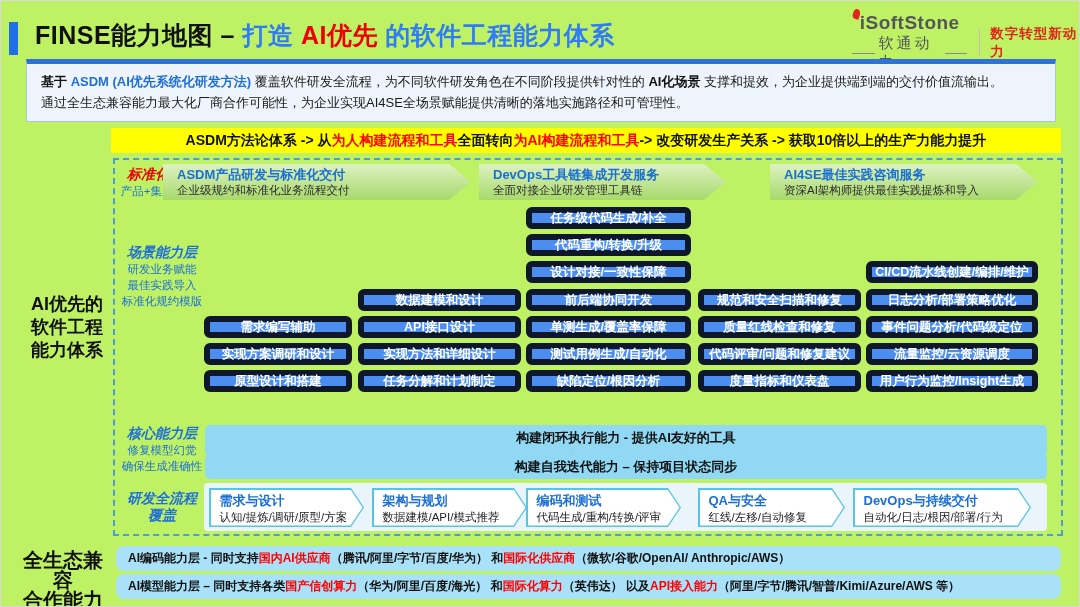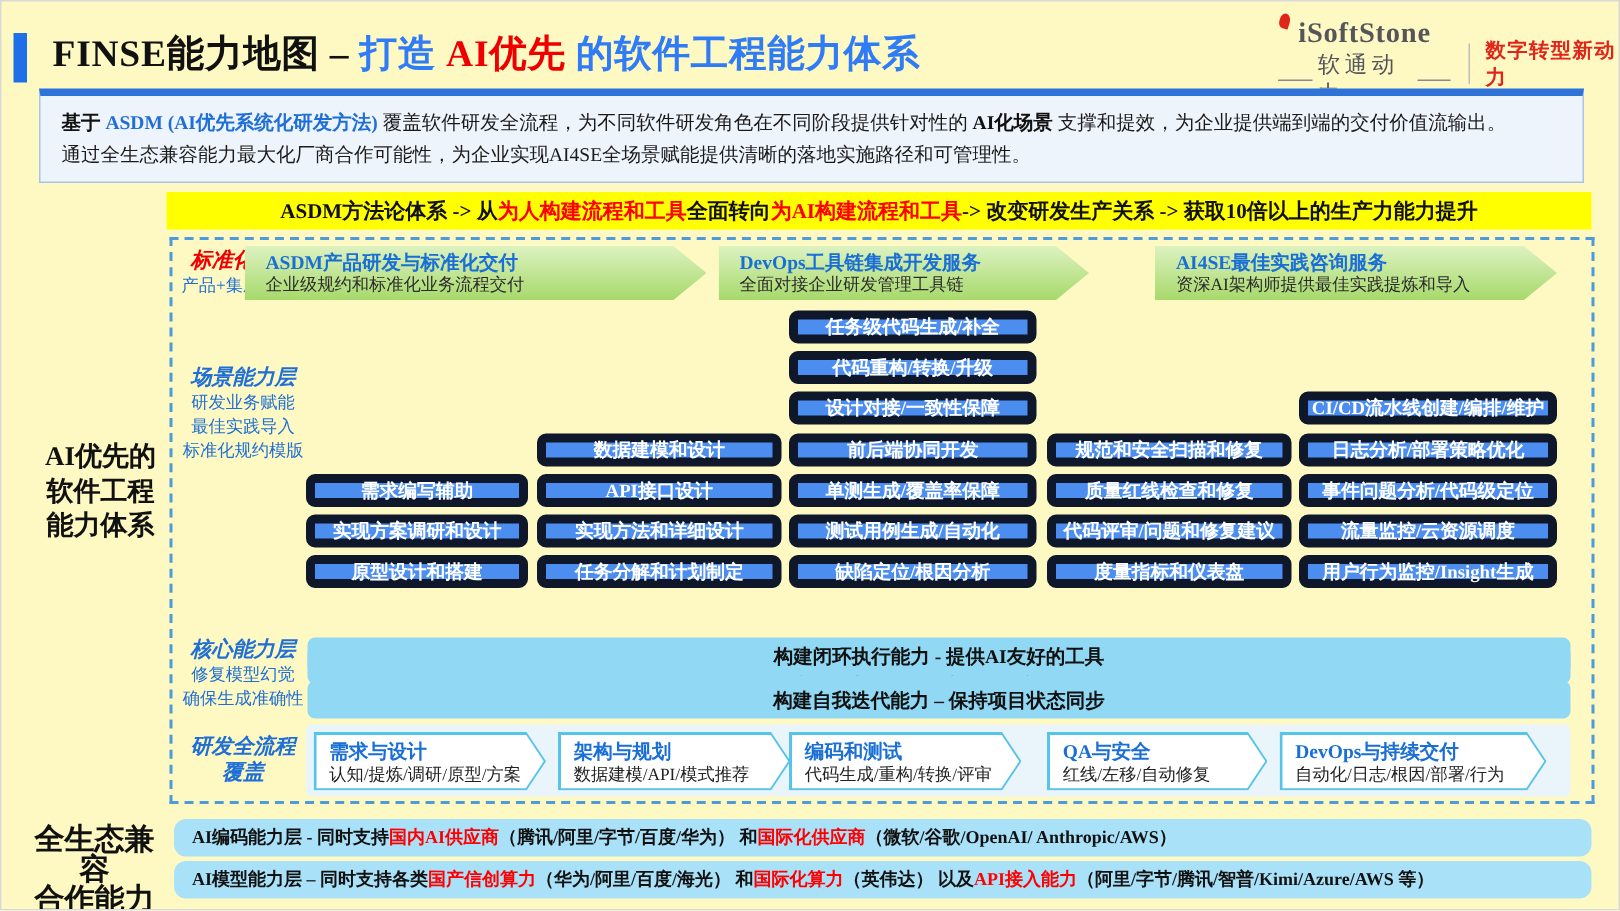--- a/index.html
+++ b/index.html
@@ -1,17 +1,17 @@
 <!DOCTYPE html>
 <html><head>
 <meta charset="utf-8">
 <style>
   html,body{margin:0;padding:0;background:#f2f2f2;}
-  #page{position:relative;width:1080px;height:607px;background:#fef9c3;border:1px solid #d9d9d9;
-        box-sizing:border-box;font-family:Liberation Serif, serif;overflow:hidden;}
+  #page{position:relative;width:1080px;height:607px;background:#bef264;border:1px solid #d9d9d9;
+        box-sizing:border-box;font-family:Liberation Sans, sans-serif;overflow:hidden;}
   .abs{position:absolute;}
 
   
   .accent-bar{left:8px;top:21px;width:9px;height:33px;background:#1e6fe8;}
   .page-title{left:34px;top:18px;font-size:25px;font-weight:bold;letter-spacing:.5px;white-space:nowrap;}
   .t-black{color:#111;}
   .t-blue{color:#2f7cf6;}
   .t-red{color:#ee0000;}
 
   .logo-wrap{left:851px;top:12px;display:flex;align-items:center;}

